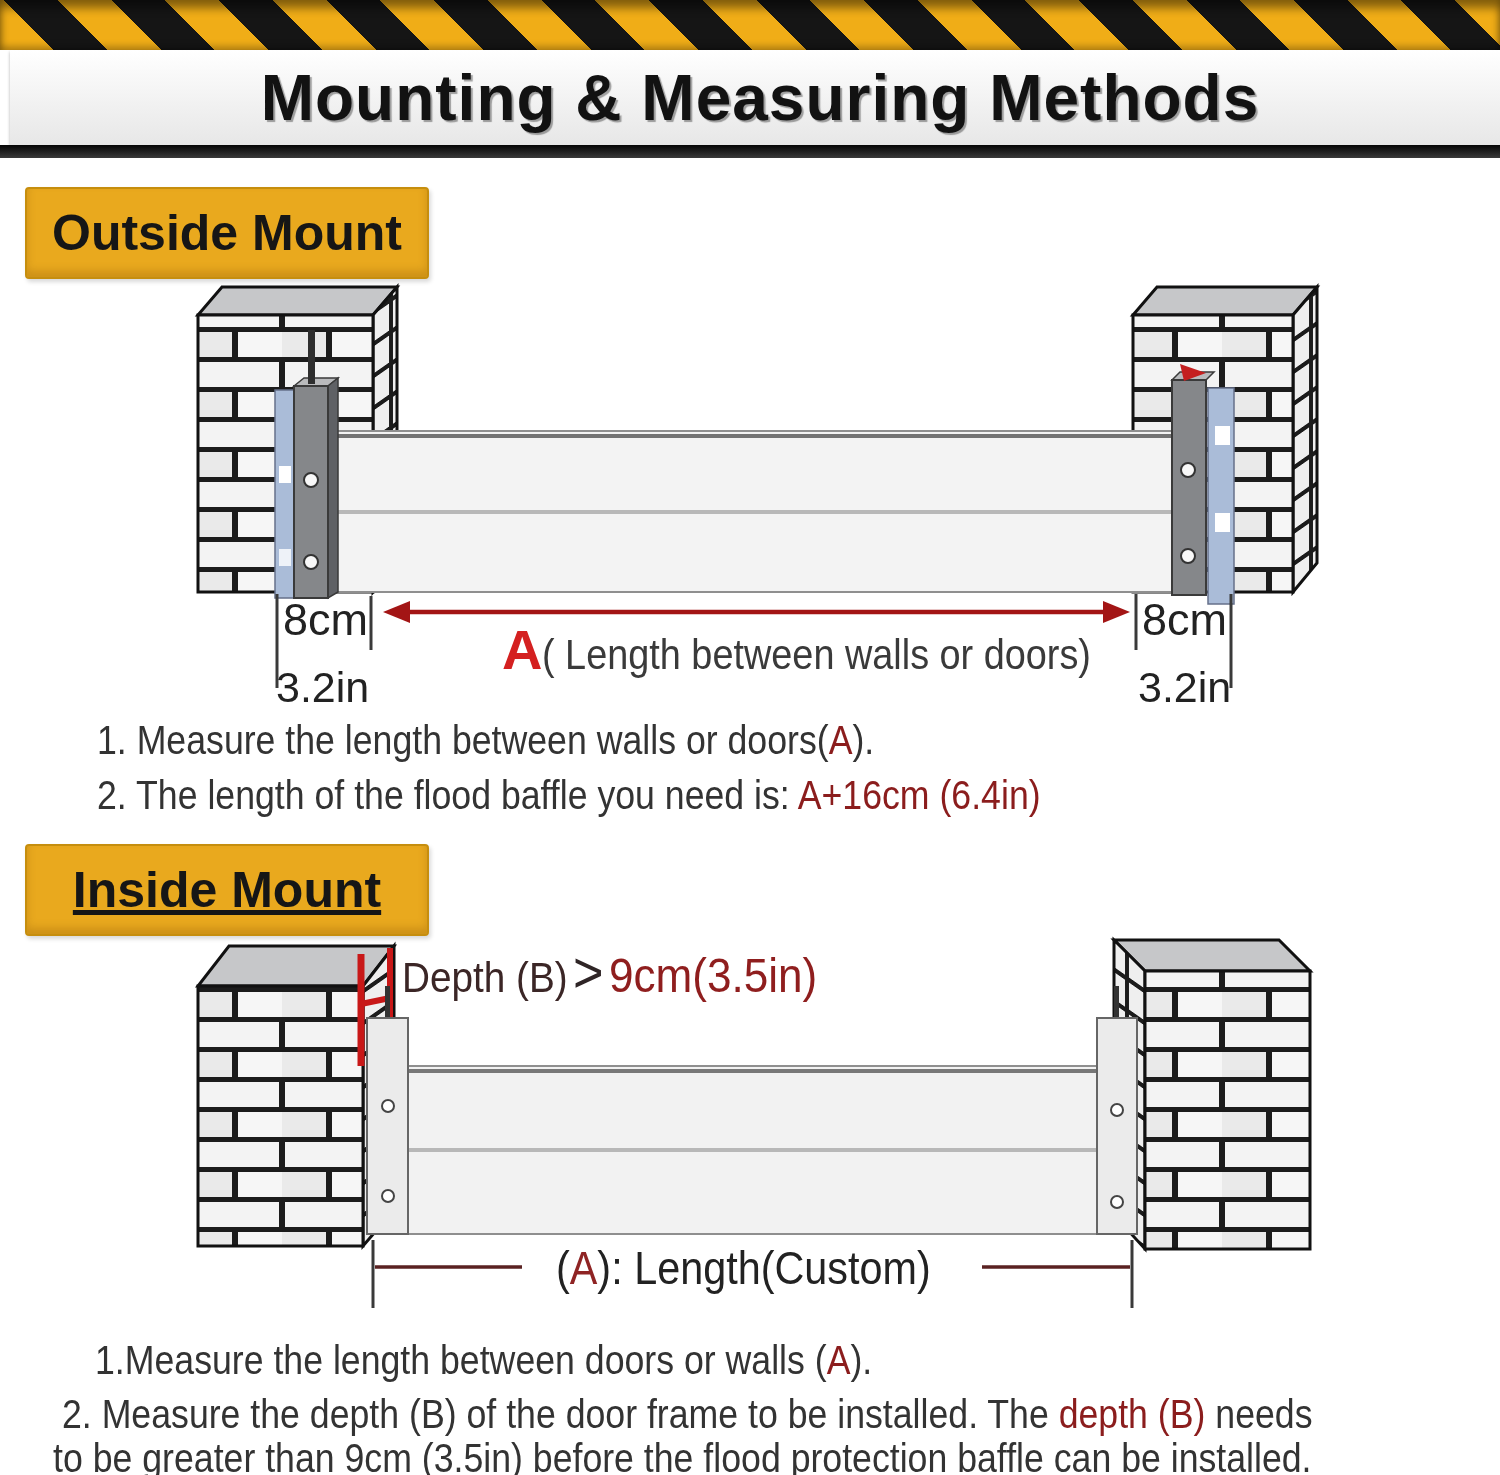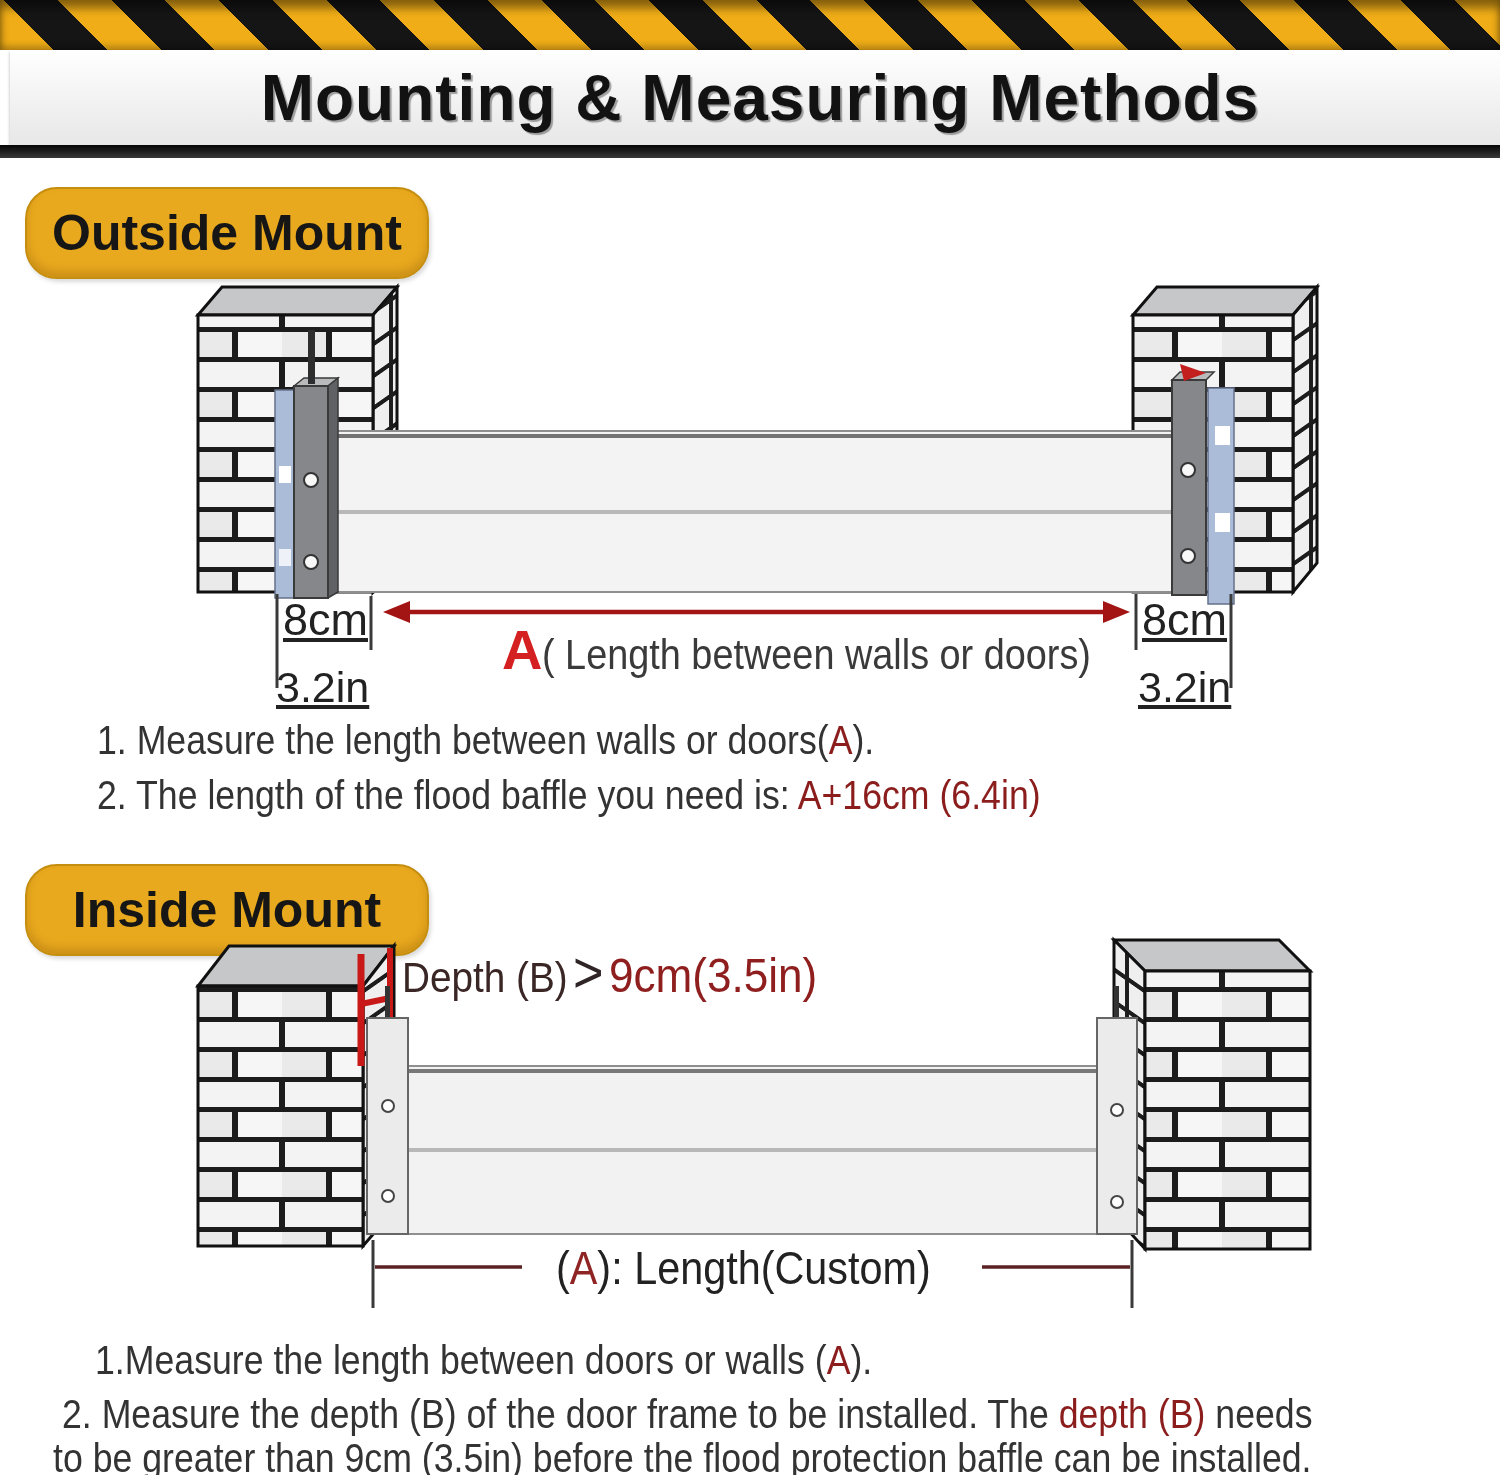--- a/index.html
+++ b/index.html
@@ -20,30 +20,30 @@
     display:flex;align-items:center;justify-content:center;
     box-shadow:0 2px 3px rgba(0,0,0,.3);
   }
   .titleband .t{
     font-size:64px;font-weight:bold;color:#121212;letter-spacing:1px;
     text-shadow:2px 2px 1px rgba(0,0,0,.35);white-space:nowrap;
   }
   .darkbar{left:0;top:145px;width:1500px;height:13px;background:linear-gradient(#050505,#3a3a3a);}
   
   .badge{
-    width:400px;height:88px;background:#e9a91e;border:2px solid #c68e0e;border-radius:32px;
+    width:400px;height:88px;background:#e9a91e;border:2px solid #c68e0e;border-radius:4px;
     display:flex;align-items:center;justify-content:center;
     font-size:50px;font-weight:bold;color:#161616;
     box-shadow:inset 0 -6px 8px rgba(120,70,0,.25), 2px 3px 4px rgba(0,0,0,.15);
     white-space:nowrap;
   }
   .badge-outside{left:25px;top:187px;}
-  .badge-inside{left:25px;top:864px;}
+  .badge-inside{left:25px;top:844px;text-decoration:underline;}
   
-  .dimtxt{font-size:45px;color:#222;white-space:nowrap;line-height:1;text-decoration:underline;}
+  .dimtxt{font-size:45px;color:#222;white-space:nowrap;line-height:1;}
   .dimtxt.small{font-size:43px;margin-top:20px;}
   .alabel{display:flex;align-items:baseline;white-space:nowrap;}
   .alabel .bigA{font-size:56px;font-weight:bold;color:#d42020;line-height:1;}
   .alabel .rest{font-size:43px;color:#3a3a3a;line-height:1;transform:scaleX(.88);transform-origin:left bottom;}
   .step{
     font-size:41px;color:#333;white-space:nowrap;line-height:1.2;
     transform:scaleX(.87);transform-origin:left top;
   }
   .step .red{color:#8b1d1d;}
   .depthlabel{display:flex;align-items:baseline;white-space:nowrap;transform:scaleX(.9);transform-origin:left top;}

